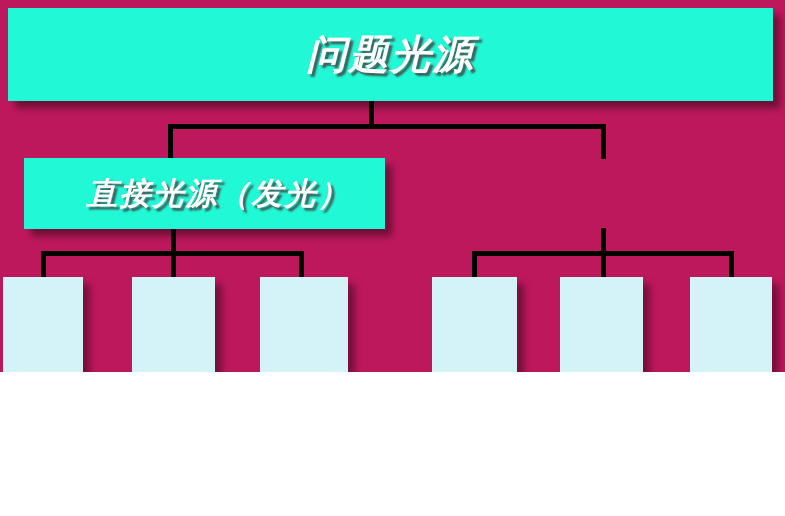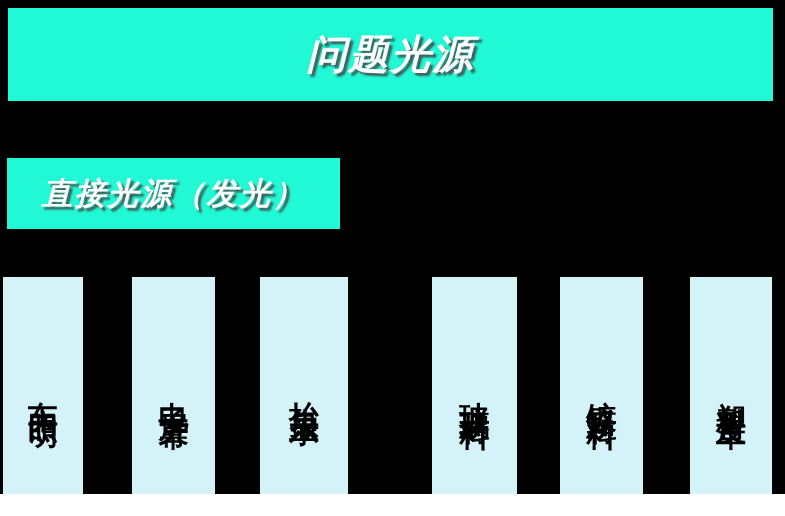--- a/index.html
+++ b/index.html
@@ -1,33 +1,33 @@
 <!DOCTYPE html>
 <html><head>
 <meta charset="utf-8">
 <style>
   html,body{margin:0;padding:0;background:#ffffff;}
   .canvas{
-    position:relative;width:785px;height:494px;background:#000000;overflow:hidden;
+    position:relative;width:785px;height:372px;background:#be185d;overflow:hidden;
     font-family:"Liberation Sans","DejaVu Sans",sans-serif;
     --node-fill:#21f9d6;--leaf-fill:#d4f3f9;--line:#000000;
   }
   .node{
     position:absolute;background:var(--node-fill);
     display:flex;align-items:center;justify-content:center;
     box-shadow:7px 7px 7px rgba(0,0,0,0.42);
   }
   .node-label{
     color:#ffffff;font-weight:bold;font-style:italic;
     letter-spacing:2px;white-space:nowrap;
     text-shadow:3px 3px 2px rgba(64,80,80,0.9);
   }
   .root{left:8px;top:8px;width:765px;height:93px;}
   .root .node-label{font-size:40px;}
-  .branch-left{left:7px;top:158px;width:333px;height:71px;}
+  .branch-left{left:24px;top:158px;width:333px;height:71px;padding-left:28px;}
   .branch-right{left:432px;top:158px;width:343px;height:71px;}
   .branch-left .node-label,.branch-right .node-label{font-size:31px;}
   .leaf{
     position:absolute;top:277px;height:223px;background:var(--leaf-fill);
     display:flex;align-items:center;justify-content:center;
     box-shadow:7px 7px 7px rgba(0,0,0,0.38);
   }
   .leaf-label{
     writing-mode:vertical-rl;text-orientation:upright;
     color:#000000;font-weight:bold;font-size:30px;letter-spacing:6px;line-height:1;

